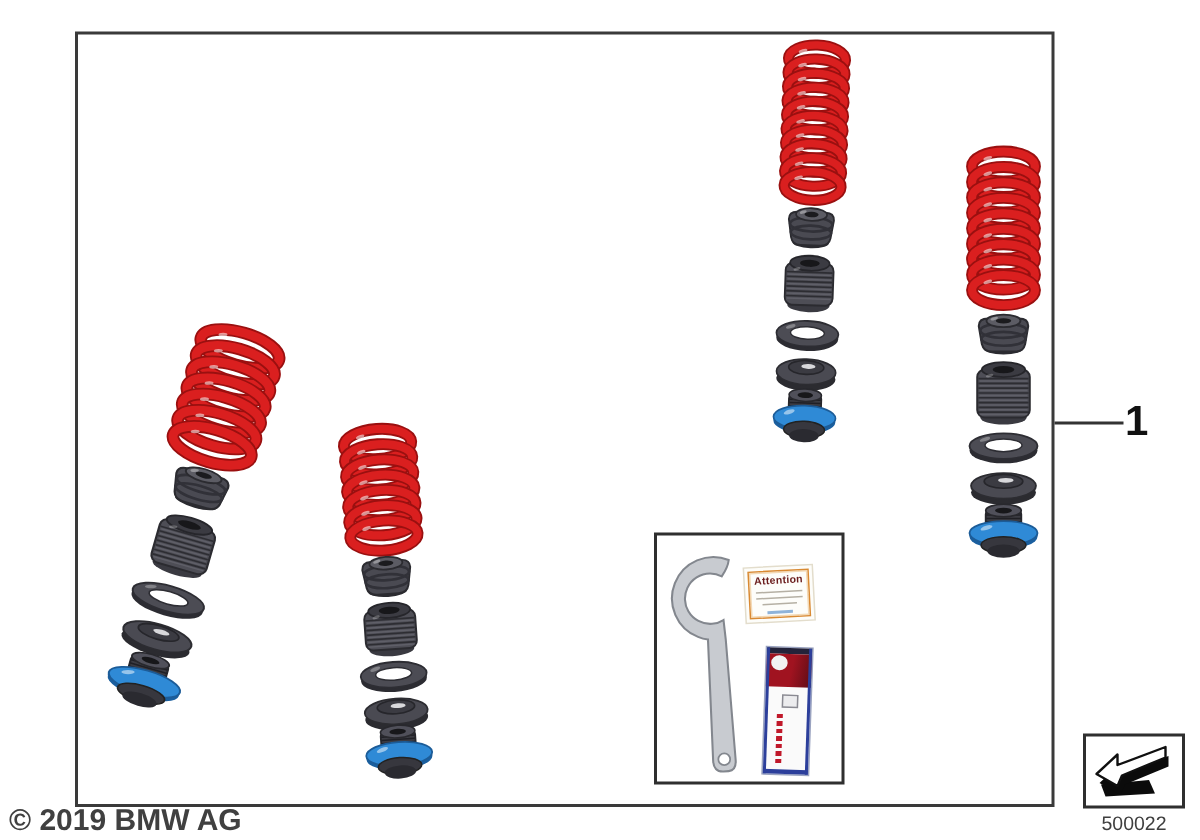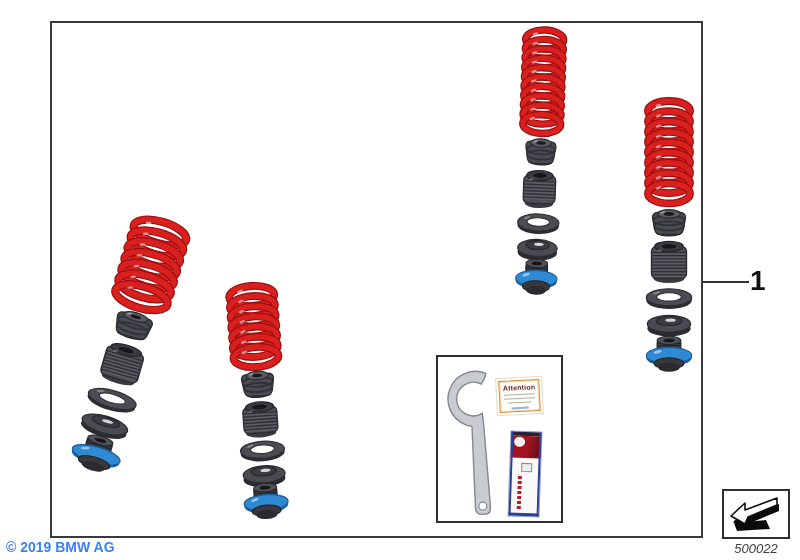--- a/index.html
+++ b/index.html
@@ -4,21 +4,21 @@
 <style>
   html,body{margin:0;padding:0;background:#fff;}
   .stage{position:relative;width:800px;height:560px;background:#ffffff;overflow:hidden;
          font-family:"Liberation Sans","DejaVu Sans",sans-serif;}
   .frame{position:absolute;left:50px;top:21px;width:653px;height:517px;
          border:2px solid #3a3a3a;box-sizing:border-box;background:transparent;}
   .art{position:absolute;left:0;top:0;}
   .callout{position:absolute;left:703px;top:262px;width:70px;height:40px;cursor:pointer;}
   .callout .leader{position:absolute;left:0;top:19px;width:46px;border-top:2px solid #333;}
   .callout .num{position:absolute;left:47px;top:0;font-size:28px;font-weight:700;color:#111;line-height:38px;}
-  .copyright{position:absolute;left:6px;top:538px;font-size:14px;font-weight:700;color:#3b82f6;line-height:19px;}
+  .copyright{position:absolute;left:6px;top:538px;font-size:20px;font-weight:700;color:#404040;line-height:19px;}
   .inset{position:absolute;left:436px;top:355px;width:127px;height:168px;
          border:2px solid #2f2f2f;box-sizing:border-box;background:#fff;}
   .wrench-svg{position:absolute;left:4px;top:4px;}
   .att-card{position:absolute;left:58px;top:20px;width:47px;height:38px;background:#fdfdfa;
             border:1px solid #e3ddcc;transform:rotate(-3deg);box-sizing:border-box;}
   .att-inner{position:absolute;left:2px;top:2px;right:2px;bottom:2px;border:1px solid #d98a33;
              box-shadow:inset 0 0 0 1px #f3d9b5;text-align:center;}
   .att-title{font-size:7px;font-weight:700;color:#6b1d1d;margin-top:3px;letter-spacing:.2px;}
   .att-line{height:1px;background:#b5b0a4;margin:3px auto 0;width:78%;}
   .att-line.short{width:60%;}
@@ -32,21 +32,21 @@
               background:#f2f2f2;}
   .tube .edgeL,.tube .edgeR{position:absolute;top:0;bottom:0;width:2px;background:#2c3f9b;}
   .tube .edgeL{left:0;} .tube .edgeR{right:0;}
   .tube .logo{position:absolute;left:11px;top:31px;width:9px;height:7px;border:1px solid #8a8a92;background:#ececee;}
   .tube .vtext{position:absolute;left:8px;top:44px;width:4px;height:34px;
                background:repeating-linear-gradient(180deg,#c0182a 0 3px,rgba(0,0,0,0) 3px 5px);}
   .tube .band{position:absolute;left:0;right:0;bottom:0;height:3px;background:#2c3f9b;}
   .stamp{position:absolute;left:722px;top:489px;width:68px;height:50px;border:2px solid #2f2f2f;
          box-sizing:border-box;background:#fff;}
   .diagram-id{position:absolute;left:719px;top:541px;width:74px;text-align:center;
-              font-size:13px;color:#3f3f3f;font-style:italic;}
+              font-size:13px;color:#3f3f3f;}
 </style>
 </head>
 <body>
 
 <div class="stage">
 
   <div class="frame"></div>
 
   <svg class="art" id="parts-svg" width="800" height="560" viewBox="0 0 800 560">
       <g transform="translate(163,222) rotate(16)">

